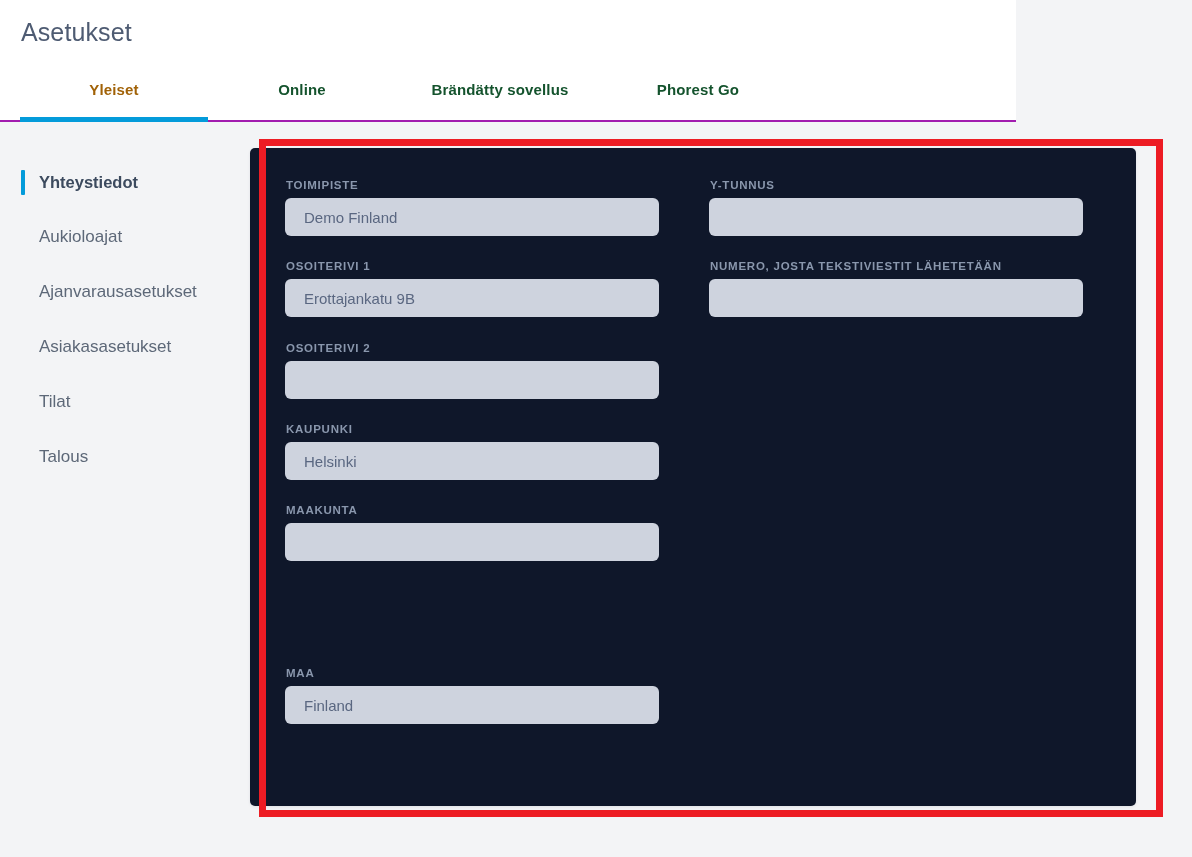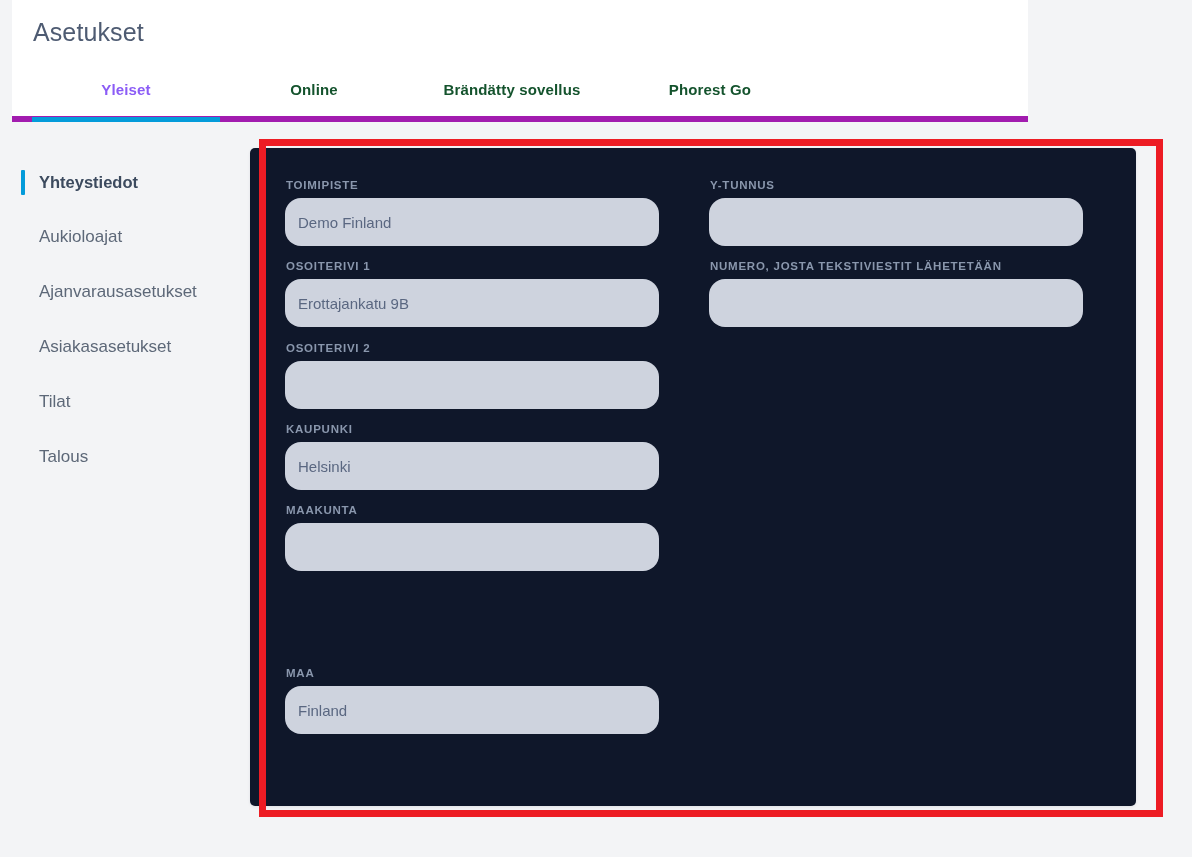--- a/index.html
+++ b/index.html
@@ -12,25 +12,25 @@
     background: #f3f4f6;
     font-family: "Liberation Sans", sans-serif;
     overflow: hidden;
     position: relative;
     -webkit-font-smoothing: antialiased;
   }
 
   
   .header {
     position: absolute;
-    left: 12px; top: 0;
+    left: 0; top: 0;
     width: 1016px;
     height: 122px;
     background: #ffffff;
-    border-bottom: 6px solid #a21caf;
+    border-bottom: 2px solid #a21caf;
     box-sizing: border-box;
   }
   .page-title {
     position: absolute;
     left: 21px;
     top: 18px;
     font-size: 25px;
     font-weight: 400;
     color: #4e5b72;
     letter-spacing: 0.1px;
@@ -48,21 +48,21 @@
     top: 0;
     height: 50px;
     font-size: 15px;
     font-weight: bold;
     color: #14532d;
     letter-spacing: 0.15px;
     cursor: pointer;
     white-space: nowrap;
   }
   .tab .tab-label { display: block; padding-top: 9px; }
-  .tab.active { color: #8b5cf6; }
+  .tab.active { color: #a16207; }
   .tab .underline {
     position: absolute;
     left: 0;
     bottom: 0;
     height: 5px;
     width: 100%;
     background: transparent;
   }
   .tab.active .underline { background: #039bda; }
 
@@ -154,25 +154,25 @@
     letter-spacing: 0.75px;
     color: #8a97ad;
     text-transform: uppercase;
     margin: 0 0 7px 1px;
     white-space: nowrap;
   }
   .field-input {
     display: block;
     box-sizing: border-box;
     width: 374px;
-    height: 48px;
+    height: 38px;
     background: #ced3de;
     border: none;
-    border-radius: 16px;
-    padding: 0 13px;
+    border-radius: 6px;
+    padding: 0 19px;
     font-family: "Liberation Sans", sans-serif;
     font-size: 15px;
     color: #5a6781;
     outline: none;
   }
   .field-input::placeholder { color: #9aa4b6; }
 </style>
 </head>
 <body>
 

